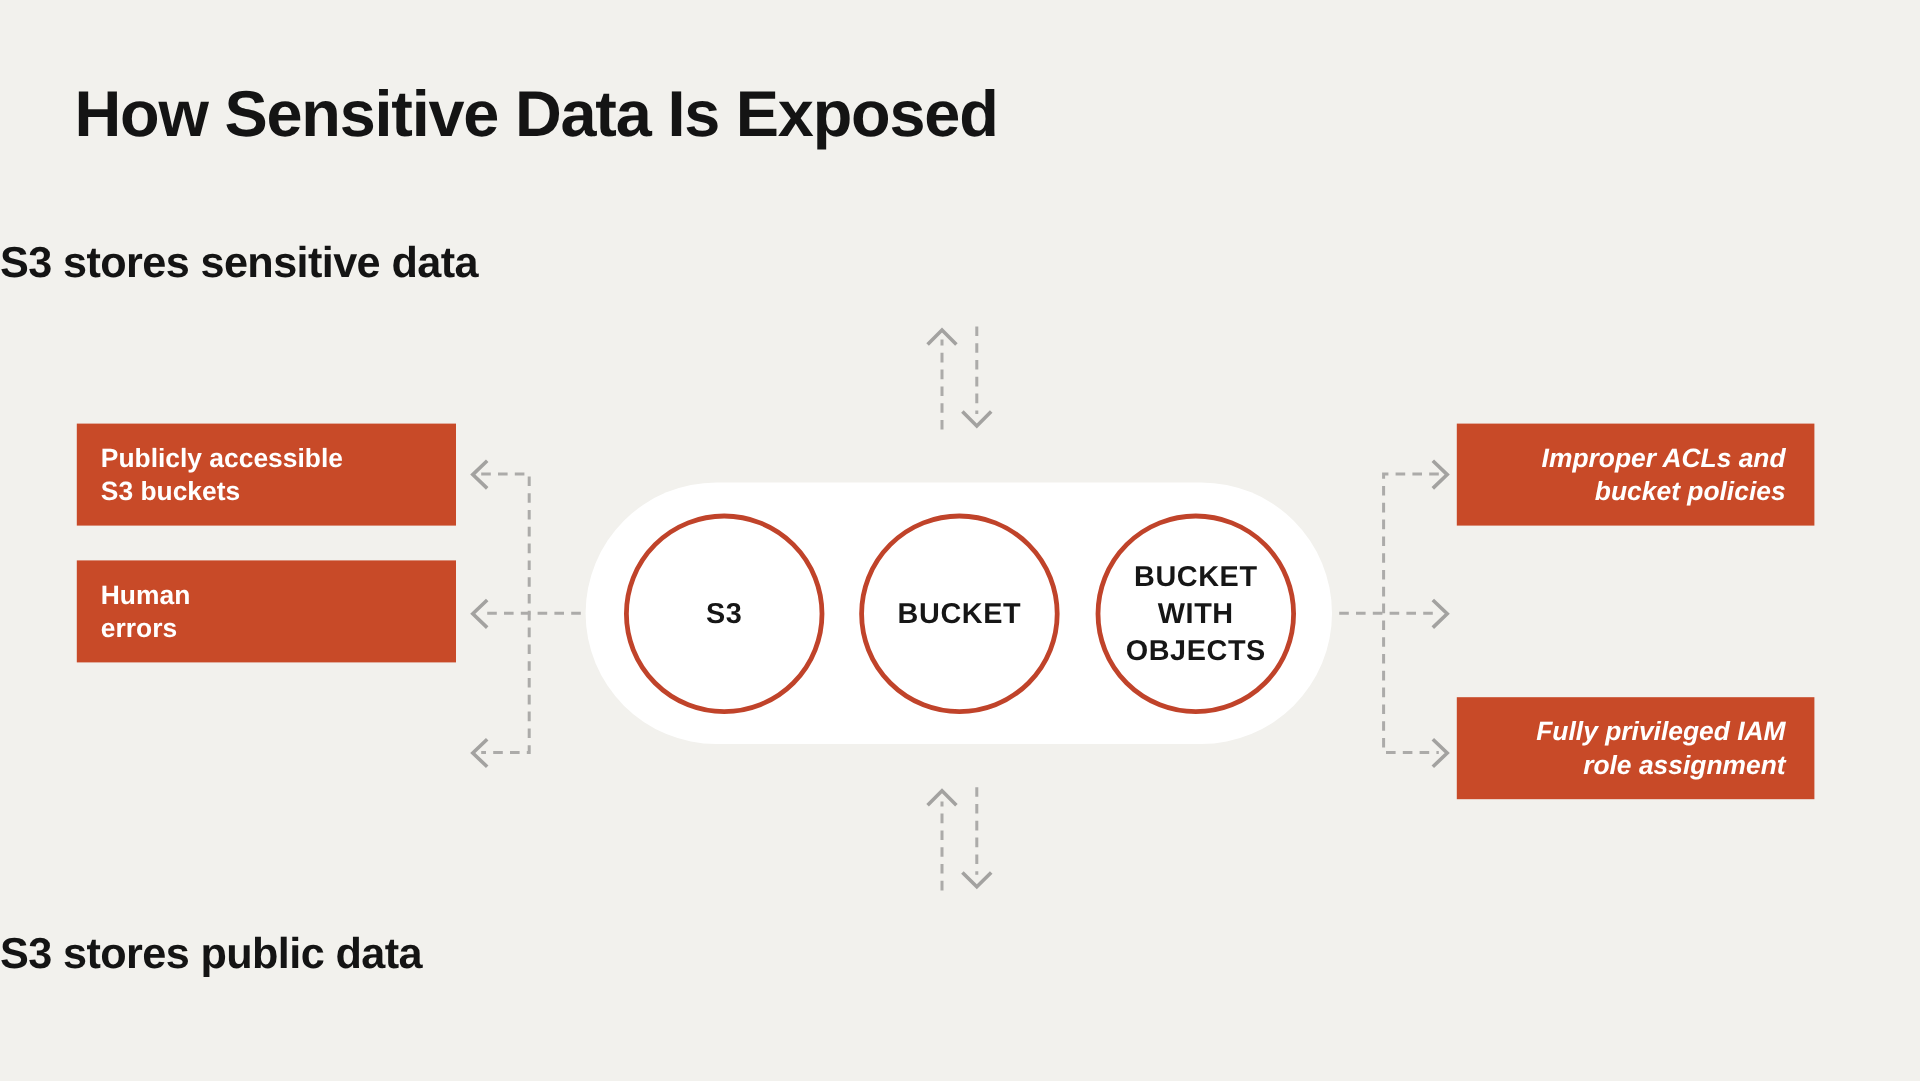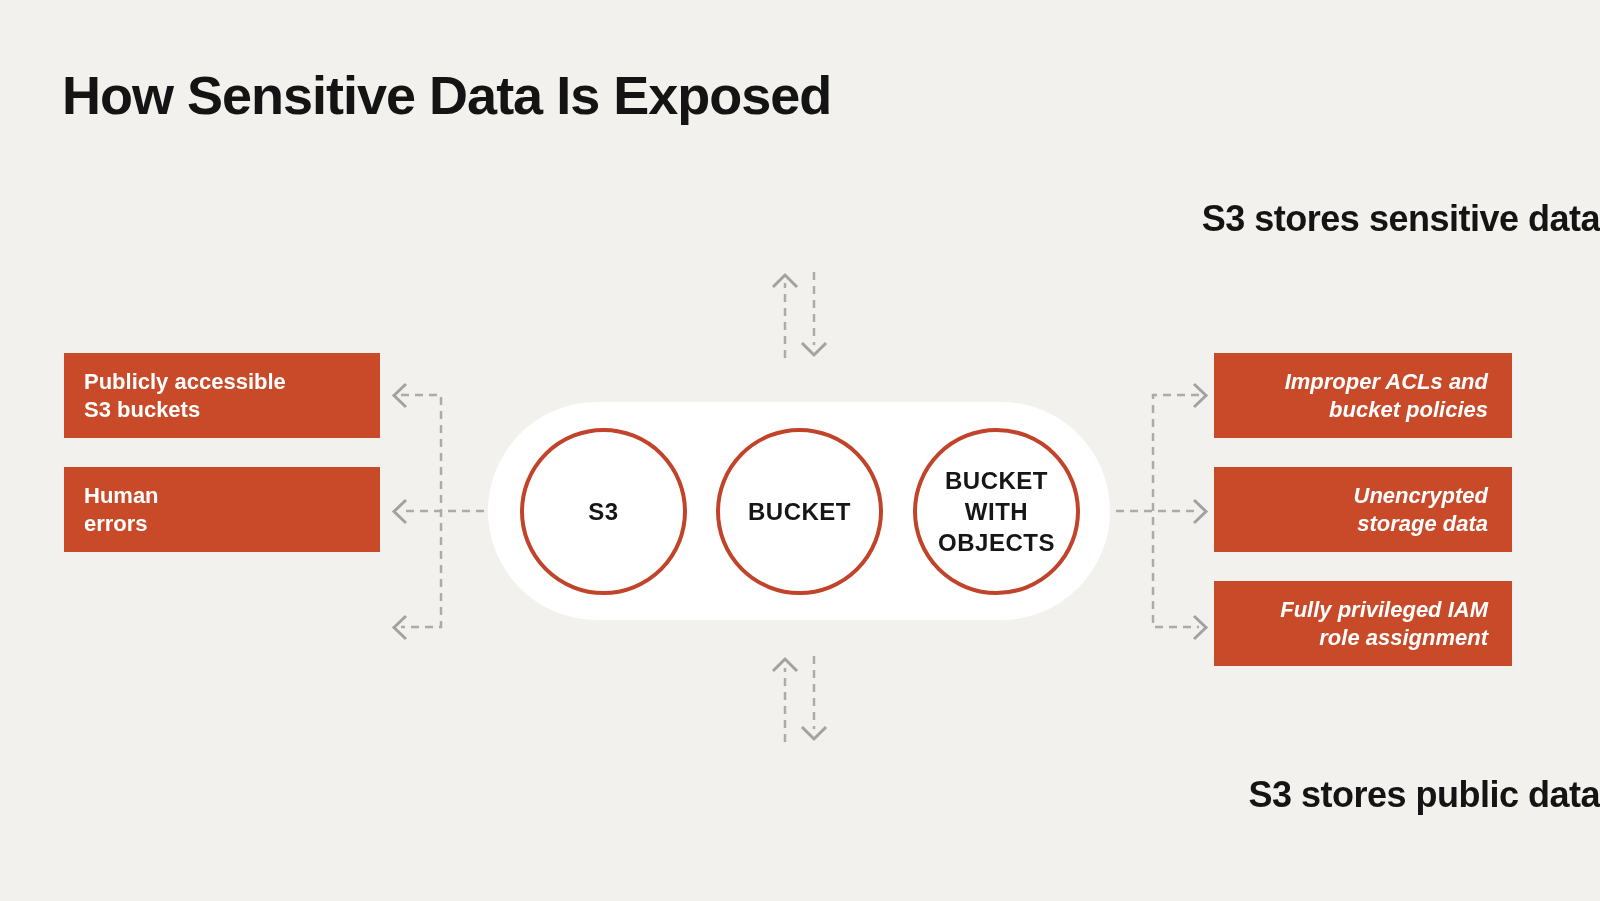--- a/index.html
+++ b/index.html
@@ -23,21 +23,21 @@
     font-weight: 700;
     letter-spacing: -1px;
     color: #141414;
     white-space: nowrap;
     text-align: center;
   }
   .flow-label {
     position: absolute;
     left: 0;
     width: 1600px;
-    text-align: right;
+    text-align: left;
     font-size: 36px;
     font-weight: 700;
     letter-spacing: -0.5px;
     color: #141414;
   }
   .flow-label.top { top: 198px; }
   .flow-label.bottom { top: 774px; }
 
   .redbox {
     position: absolute;
@@ -139,24 +139,20 @@
   </div>
   <div class="redbox left-col row-2">
     <span>Human
 errors</span>
   </div>
 
   <div class="redbox right-col row-1">
     <span>Improper ACLs and
 bucket policies</span>
   </div>
-  <div class="redbox right-col row-2">
-    <span>Unencrypted
-storage data</span>
-  </div>
   <div class="redbox right-col row-3">
     <span>Fully privileged IAM
 role assignment</span>
   </div>
 
   <div class="pill"></div>
   <div class="circle c1">
     <span>S3</span>
   </div>
   <div class="circle c2">

